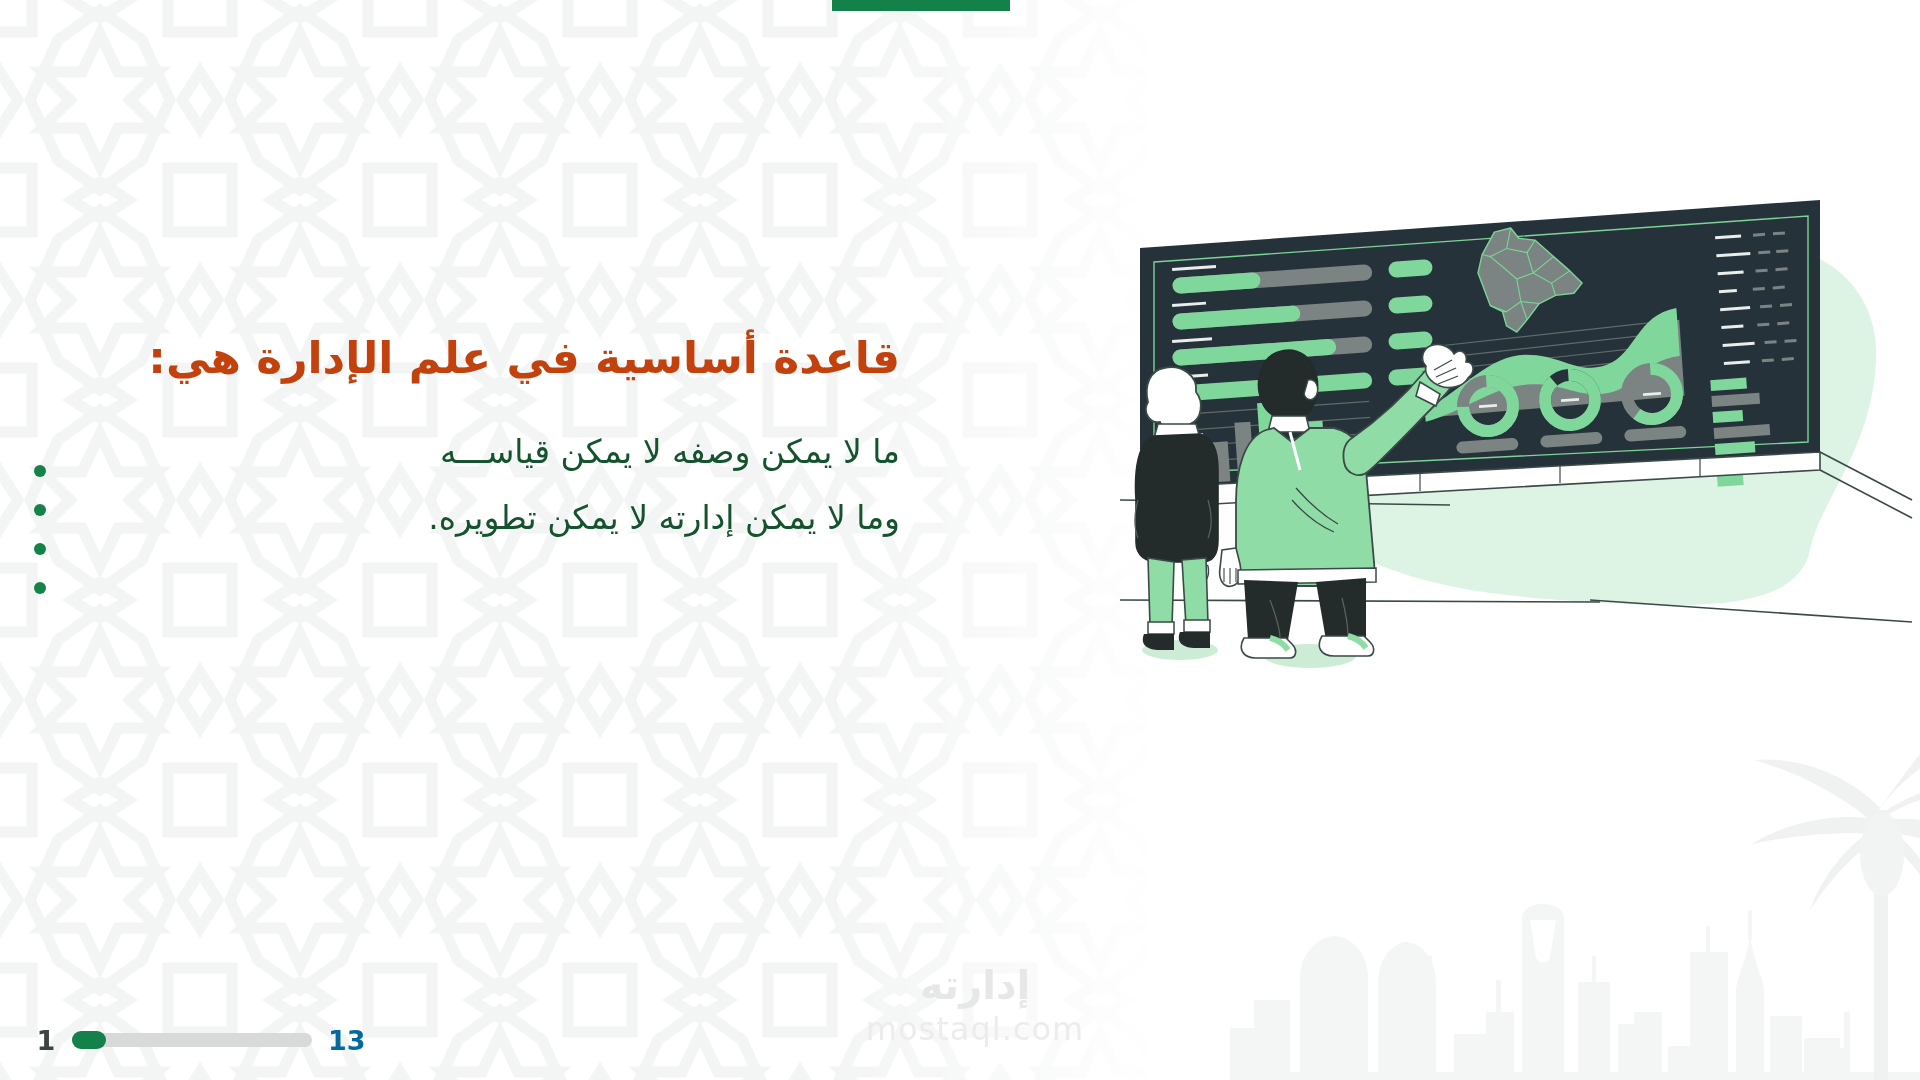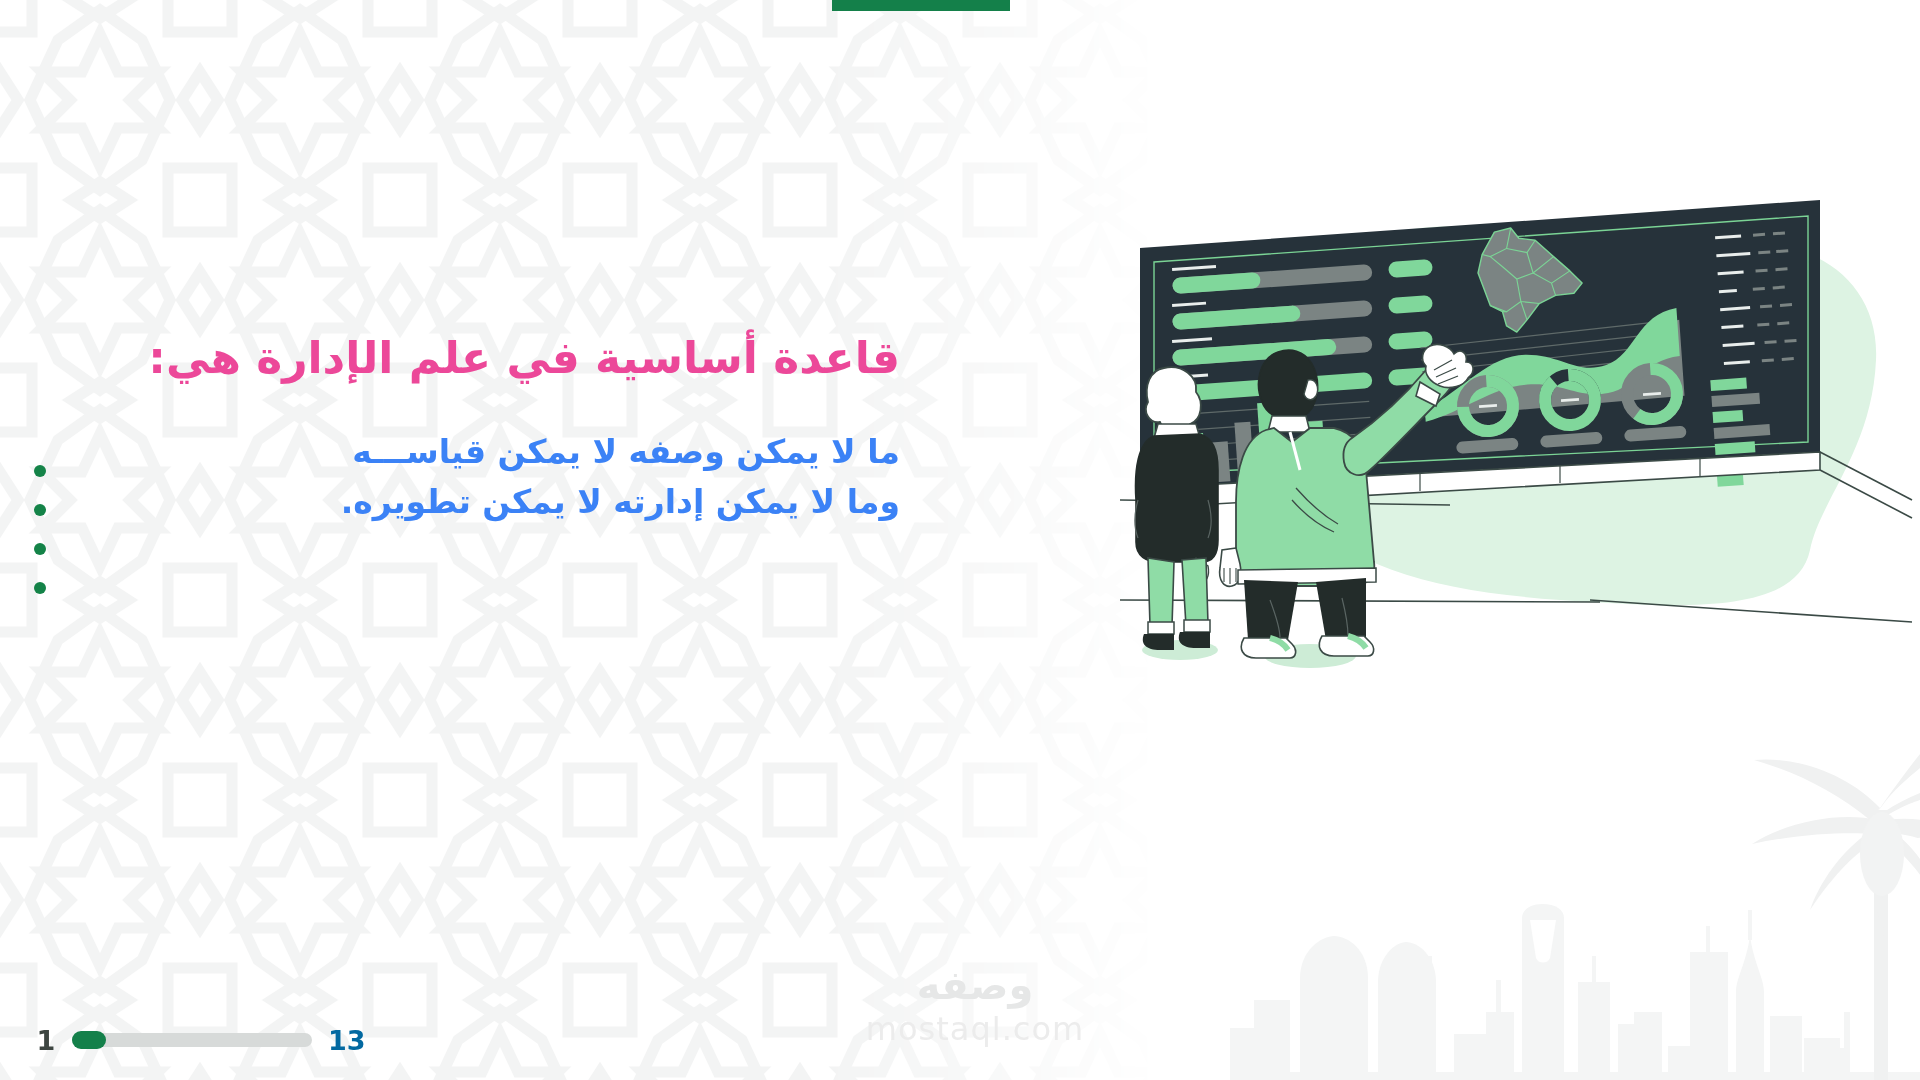--- a/index.html
+++ b/index.html
@@ -42,36 +42,37 @@
     left:0; top:330px;
     width:960px;
     direction:rtl;
     text-align:right;
   }
   #headline{
     font-family:"DejaVu Sans", sans-serif;
     font-weight:bold;
     font-size:44px;
     line-height:1.25;
-    color:#ec4899;
+    color:#c2410c;
     letter-spacing:-0.5px;
     padding-right:60px;
     white-space:nowrap;
   }
   #body-lines{
     margin-top:42px;
     padding-right:60px;
   }
   .body-line{
     font-family:"DejaVu Sans", sans-serif;
-    font-weight:bold;
+    font-weight:normal;
     font-size:33px;
     line-height:1.52;
-    color:#3b82f6;
+    color:#14532d;
     white-space:nowrap;
+    margin-top:16px;
   }
 
   
   #bullets{
     position:absolute;
     left:34px; top:465px;
     display:flex; flex-direction:column; gap:27px;
   }
   .bullet{
     width:12px; height:12px; border-radius:50%;
@@ -458,21 +459,21 @@
       <path d="M648,70 C612,62 560,70 522,94 C568,84 614,82 644,84 Z"></path>
       <path d="M656,70 C700,64 748,82 688,88 C688,88 666,82 652,82 Z"></path>
       <path d="M646,78 C618,94 592,126 580,160 C604,124 628,100 646,92 Z"></path>
       <path d="M658,78 C686,96 706,128 714,162 C694,126 672,100 656,92 Z"></path>
       <path d="M648,86 C640,118 644,158 654,186 C652,148 652,112 652,94 Z"></path>
       <ellipse cx="652" cy="104" rx="22" ry="42" fill="#f2f3f3"></ellipse>
     </g>
   </svg>
 
   <div id="watermark">
-    <div id="wm-ar">وصفه</div>
+    <div id="wm-ar">إدارته</div>
     <div id="wm-en">mostaql.com</div>
   </div>
 
   <div id="footer">
     <span id="page-current">1</span>
     <div id="progress-track">
       <div id="progress-knob"></div>
     </div>
     <span id="page-total">13</span>
   </div>

